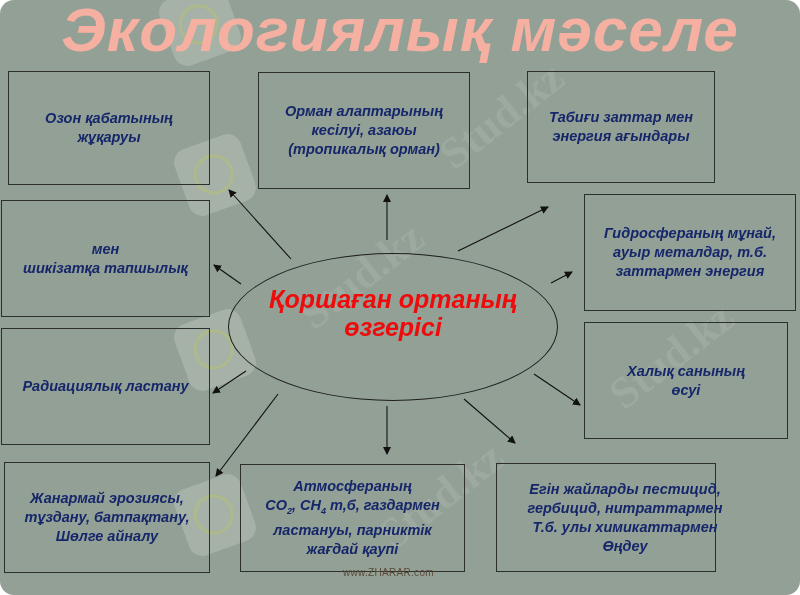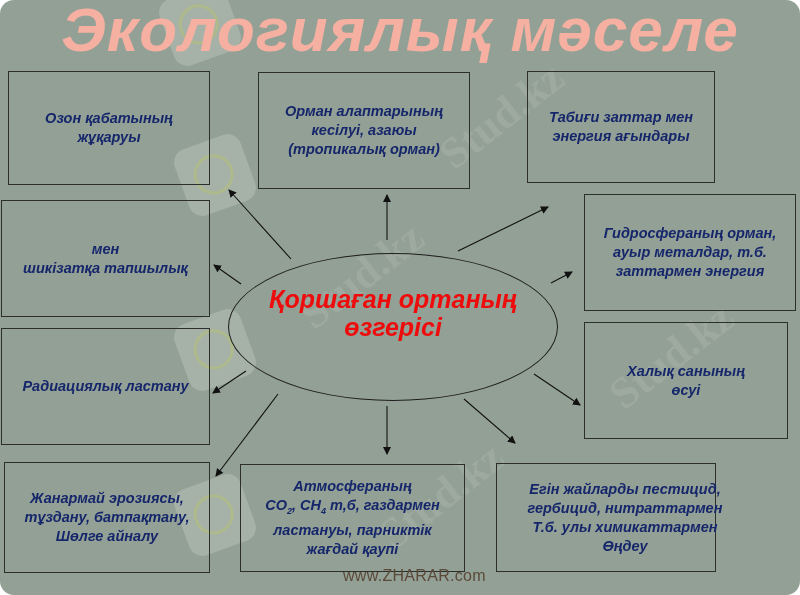--- a/index.html
+++ b/index.html
@@ -24,21 +24,21 @@
   .center-ellipse {
     position: absolute; left: 228px; top: 253px; width: 330px; height: 148px;
     border: 1.5px solid #1e1e1e; border-radius: 50%; box-sizing: border-box;
   }
   .center-text {
     position: absolute; left: 228px; top: 285px; width: 330px; text-align: center;
     color: #ee0b0b; font-weight: bold; font-style: italic; font-size: 25px; line-height: 28px;
   }
   .arrows { position: absolute; left: 0; top: 0; width: 800px; height: 595px; pointer-events: none; }
   .footer {
-    position: absolute; left: 343px; top: 567px; font-size: 16px; color: #5b4a3a;
+    position: absolute; left: 343px; top: 567px; font-size: 10px; color: #5b4a3a;
     letter-spacing: 0.3px;
   }
   .watermark {
     position: absolute; font-family: "Liberation Serif", serif; font-weight: bold;
     font-size: 44px; color: rgba(255,255,255,0.10); transform: rotate(-38deg); white-space: nowrap;
   }
   .logo-mark {
     position: absolute; width: 70px; height: 70px; border-radius: 14px;
     background: rgba(235,240,230,0.22); transform: rotate(-20deg);
   }
@@ -113,21 +113,21 @@
 
   <div class="box" style="left:1px;top:200px;width:209px;height:117px;">
     <div>
       <span class="line">мен</span>
       <span class="line">шикізатқа тапшылық</span>
     </div>
   </div>
 
   <div class="box" style="left:584px;top:194px;width:212px;height:117px;">
     <div>
-      <span class="line">Гидросфераның орман,</span>
+      <span class="line">Гидросфераның мұнай,</span>
       <span class="line">ауыр металдар, т.б.</span>
       <span class="line">заттармен энергия</span>
     </div>
   </div>
 
   <div class="box" style="left:1px;top:328px;width:209px;height:117px;">
     <div>
       <span class="line">Радиациялық ластану</span>
     </div>
   </div>

